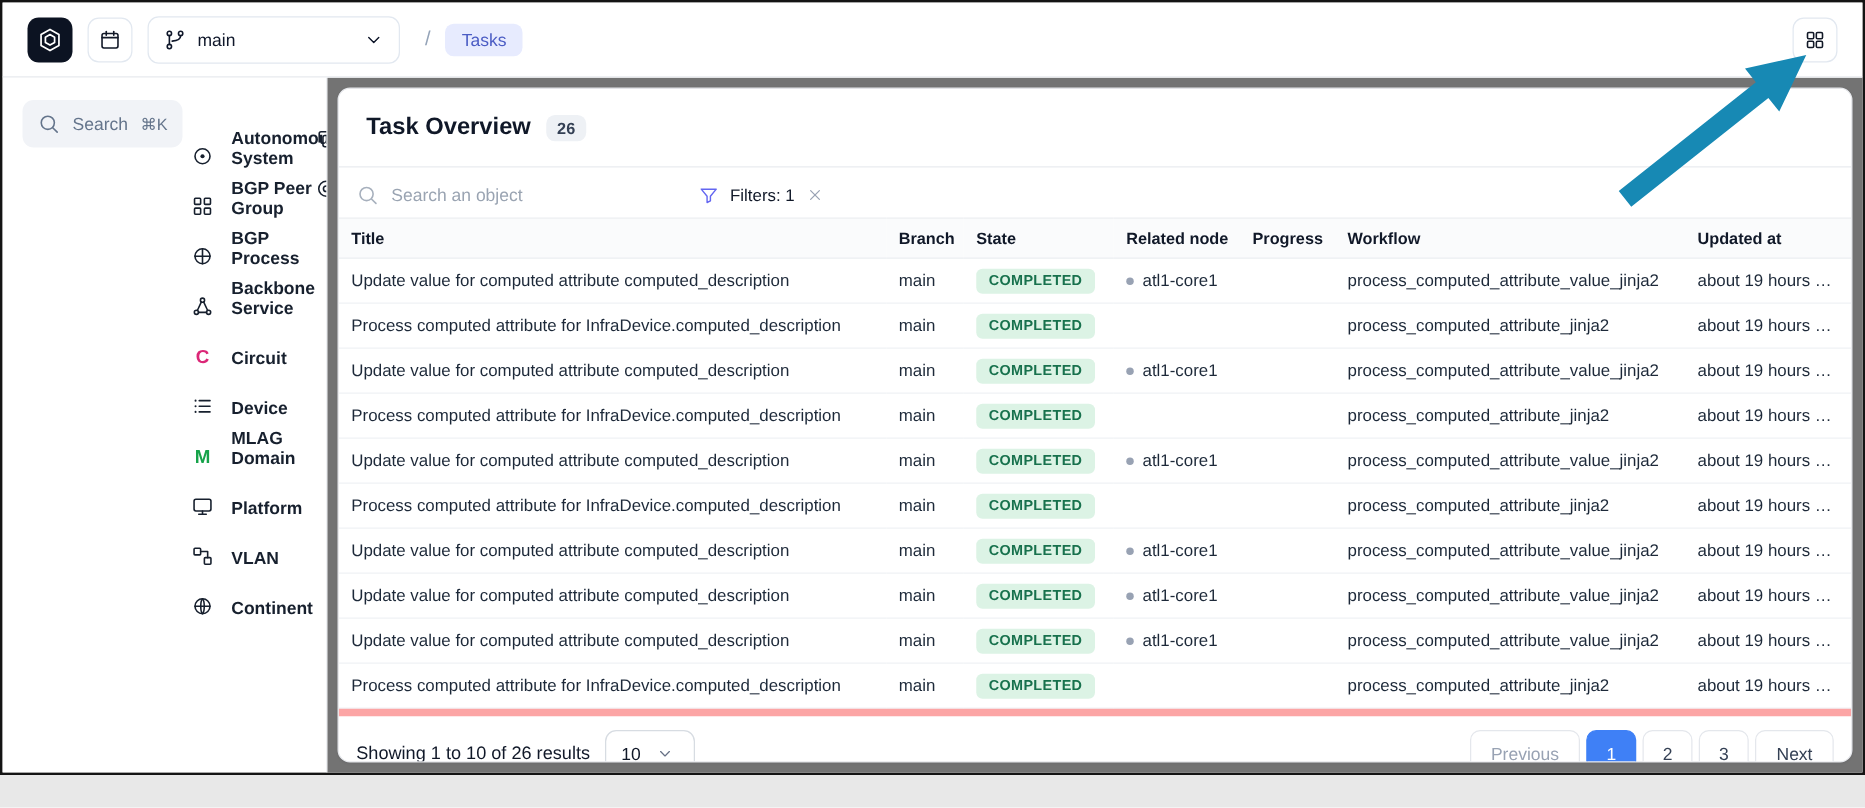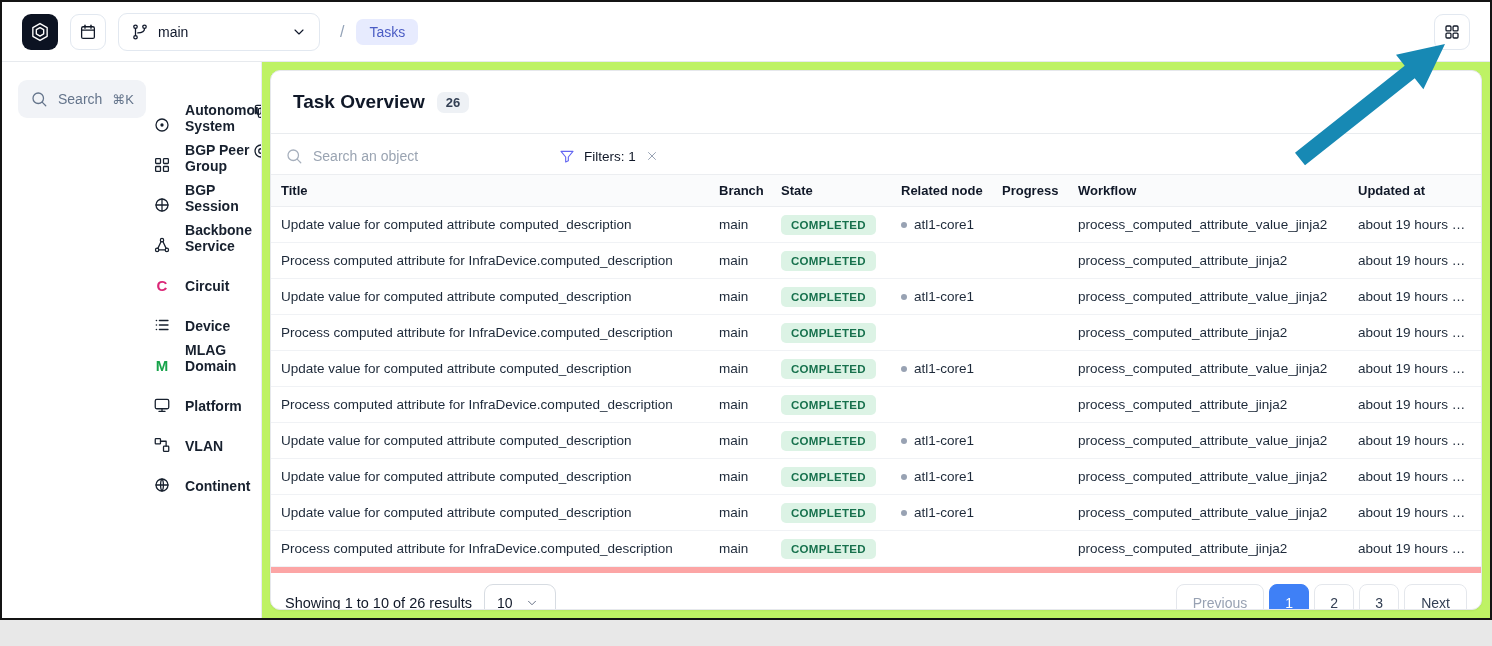--- a/index.html
+++ b/index.html
@@ -37,21 +37,21 @@
   .kbd{margin-left:auto;font-size:13px;color:#64748b}
   .menu{list-style:none;margin-top:14px}
   .side-item{height:40px;display:flex;align-items:flex-end;gap:13px;padding:0 6px;font-size:14px;
     font-weight:600;color:#17202e;border-radius:8px;cursor:pointer}
   .side-item .icon{width:20px;color:#17202e}
   .letter{width:20px;text-align:center;font-weight:700;font-size:15px;flex:none}
   .side-divider{border-top:1px solid #e9ecef;margin:10px -16px 8px}
   .menu.bottom{margin-top:0}
 
   
-  .content{position:absolute;top:60px;left:260px;right:0;bottom:0;background:#bef264;padding:8px}
+  .content{position:absolute;top:60px;left:260px;right:0;bottom:0;background:#737373;padding:8px}
   .card{height:100%;background:#fff;border:1px solid #e6e8ec;border-radius:10px;display:flex;
     flex-direction:column;overflow:hidden;box-shadow:0 1px 2px rgba(16,24,40,.05)}
   .card-head{display:flex;align-items:center;gap:12px;padding:20px 22px;border-bottom:1px solid #e9ecef}
   .card-head h1{font-size:19px;font-weight:700;color:#101828}
   .count-badge{background:#eef1f5;color:#344054;font-size:13px;font-weight:600;padding:3px 9px;border-radius:7px}
 
   .toolbar{display:flex;align-items:center;gap:10px;padding:13px 22px 9px 14px}
   .toolbar .search-ic{color:#a7b0bd}
   .obj-search{border:none;outline:none;font-size:14px;color:#111827;width:190px;font-family:inherit;background:transparent}
   .obj-search::placeholder{color:#9aa4b2}
@@ -176,21 +176,21 @@
           <span>BGP Peer Group</span>
         </li>
         <li class="side-item">
           <span class="icon">
             <svg viewBox="0 0 24 24" fill="none" stroke="currentColor" stroke-width="1.7" stroke-linecap="round" stroke-linejoin="round">
               <circle cx="12" cy="12" r="8"></circle>
               <line x1="4" y1="12" x2="20" y2="12"></line>
               <line x1="12" y1="4" x2="12" y2="20"></line>
             </svg>
           </span>
-          <span>BGP Session</span>
+          <span>BGP Process</span>
         </li>
         <li class="side-item">
           <span class="icon">
             <svg viewBox="0 0 24 24" fill="none" stroke="currentColor" stroke-width="1.7" stroke-linecap="round" stroke-linejoin="round">
               <circle cx="12" cy="5.5" r="2.2"></circle>
               <circle cx="5.5" cy="18.5" r="2.2"></circle>
               <circle cx="18.5" cy="18.5" r="2.2"></circle>
               <path d="M10.8 7.4L6.5 16.5M13.2 7.4l4.3 9.1M7.7 18.5h8.6"></path>
             </svg>
           </span>

